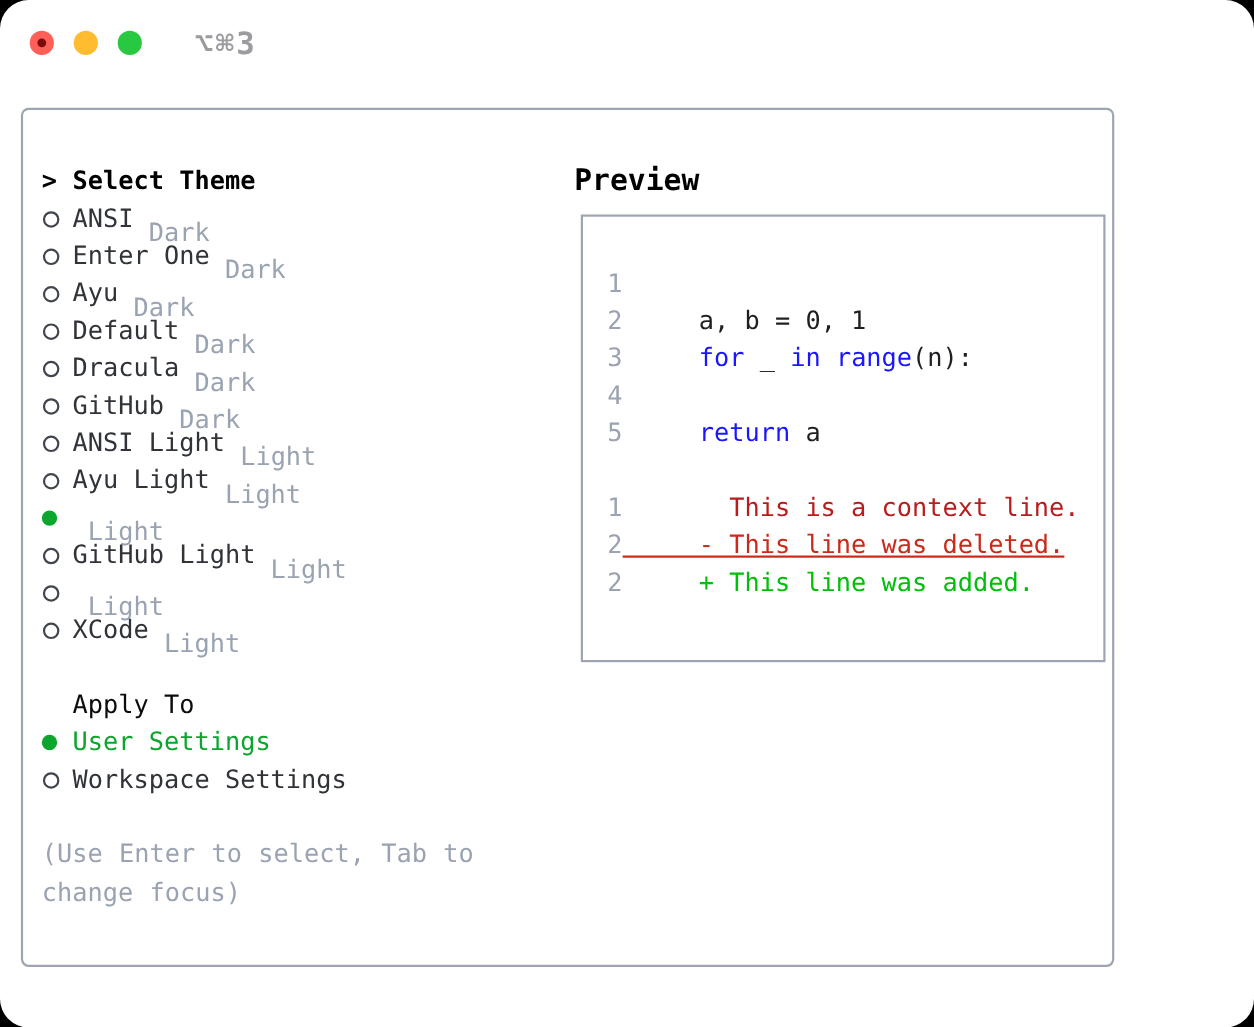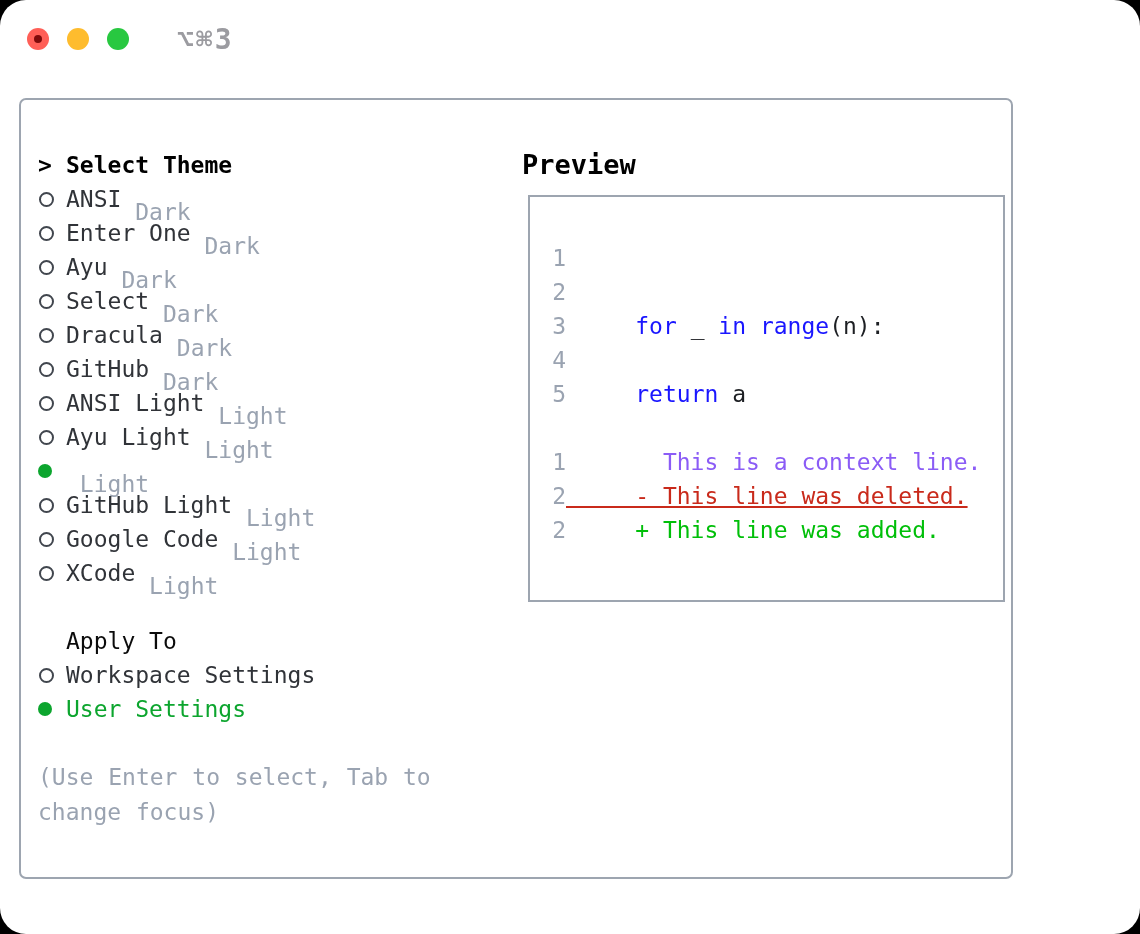--- a/index.html
+++ b/index.html
@@ -96,21 +96,21 @@
     height:34px;line-height:34px;font-size:23px;white-space:pre;
     display:flex;
   }
   .lnum{
     display:inline-block;width:14px;flex:0 0 auto;text-align:right;
     color:var(--muted-gray);
   }
   .lcode{color:#1d1f23;}
   .seg-kw{color:var(--keyword-blue);}
   .seg-fn{color:var(--function-red);}
-  .diff-context{color:#8b5cf6;}
+  .diff-context{color:#b91c1c;}
   .diff-deleted{color:var(--deleted-red);text-decoration:underline;}
   .diff-added{color:var(--added-green);}
 </style>
 </head>
 <body>
 
 <div class="window">
 
   <div class="titlebar">
     <div class="traffic traffic-close"></div>
@@ -123,50 +123,50 @@
 
     <div class="left-col">
       <div class="row cursor-row">
         <span class="marker cursor-glyph">&gt;</span><span>Select Theme</span>
       </div>
 
       <div id="theme-list">
           <div class="row"><span class="marker"><span class="circle"></span></span><span class="label">ANSI</span><span class="tag"> Dark</span></div>
           <div class="row"><span class="marker"><span class="circle"></span></span><span class="label">Enter One</span><span class="tag"> Dark</span></div>
           <div class="row"><span class="marker"><span class="circle"></span></span><span class="label">Ayu</span><span class="tag"> Dark</span></div>
-          <div class="row"><span class="marker"><span class="circle"></span></span><span class="label">Select</span><span class="tag"> Dark</span></div>
+          <div class="row"><span class="marker"><span class="circle"></span></span><span class="label">Default</span><span class="tag"> Dark</span></div>
           <div class="row"><span class="marker"><span class="circle"></span></span><span class="label">Dracula</span><span class="tag"> Dark</span></div>
           <div class="row"><span class="marker"><span class="circle"></span></span><span class="label">GitHub</span><span class="tag"> Dark</span></div>
           <div class="row"><span class="marker"><span class="circle"></span></span><span class="label">ANSI Light</span><span class="tag"> Light</span></div>
           <div class="row"><span class="marker"><span class="circle"></span></span><span class="label">Ayu Light</span><span class="tag"> Light</span></div>
           <div class="row"><span class="marker"><span class="dot"></span></span><span class="tag"> Light</span></div>
           <div class="row"><span class="marker"><span class="circle"></span></span><span class="label">GitHub Light</span><span class="tag"> Light</span></div>
-          <div class="row"><span class="marker"><span class="circle"></span></span><span class="label">Google Code</span><span class="tag"> Light</span></div>
+          <div class="row"><span class="marker"><span class="circle"></span></span><span class="tag"> Light</span></div>
           <div class="row"><span class="marker"><span class="circle"></span></span><span class="label">XCode</span><span class="tag"> Light</span></div>
         </div>
 
       <div class="spacer"></div>
 
       <div class="row section-title">Apply To</div>
 
       <div id="apply-list">
+          <div class="row"><span class="marker"><span class="dot"></span></span><span class="label sel">User Settings</span></div>
           <div class="row"><span class="marker"><span class="circle"></span></span><span class="label">Workspace Settings</span></div>
-          <div class="row"><span class="marker"><span class="dot"></span></span><span class="label sel">User Settings</span></div>
         </div>
 
       <div class="spacer"></div>
 
       <div class="hint">(Use Enter to select, Tab to change focus)</div>
     </div>
 
     <div class="right-col">
       <div class="preview-title">Preview</div>
       <div class="preview-box" id="preview-box">
           <div class="pline"><span class="lnum">1</span></div>
-          <div class="pline"><span class="lnum">2</span></div>
+          <div class="pline"><span class="lnum">2</span><span class="lcode"> <span>    a, b = 0, 1</span></span></div>
           <div class="pline"><span class="lnum">3</span><span class="lcode"> <span>    </span><span class="seg-kw">for</span><span> _ </span><span class="seg-kw">in</span><span> </span><span class="seg-kw">range</span><span>(n):</span></span></div>
           <div class="pline"><span class="lnum">4</span></div>
           <div class="pline"><span class="lnum">5</span><span class="lcode"> <span>    </span><span class="seg-kw">return</span><span> a</span></span></div>
           <div class="pline"></div>
           <div class="pline"><span class="lnum">1</span><span class="diff-context">       This is a context line.</span></div>
           <div class="pline"><span class="lnum">2</span><span class="diff-deleted">     - This line was deleted.</span></div>
           <div class="pline"><span class="lnum">2</span><span class="diff-added">     + This line was added.</span></div>
         </div>
     </div>
 

